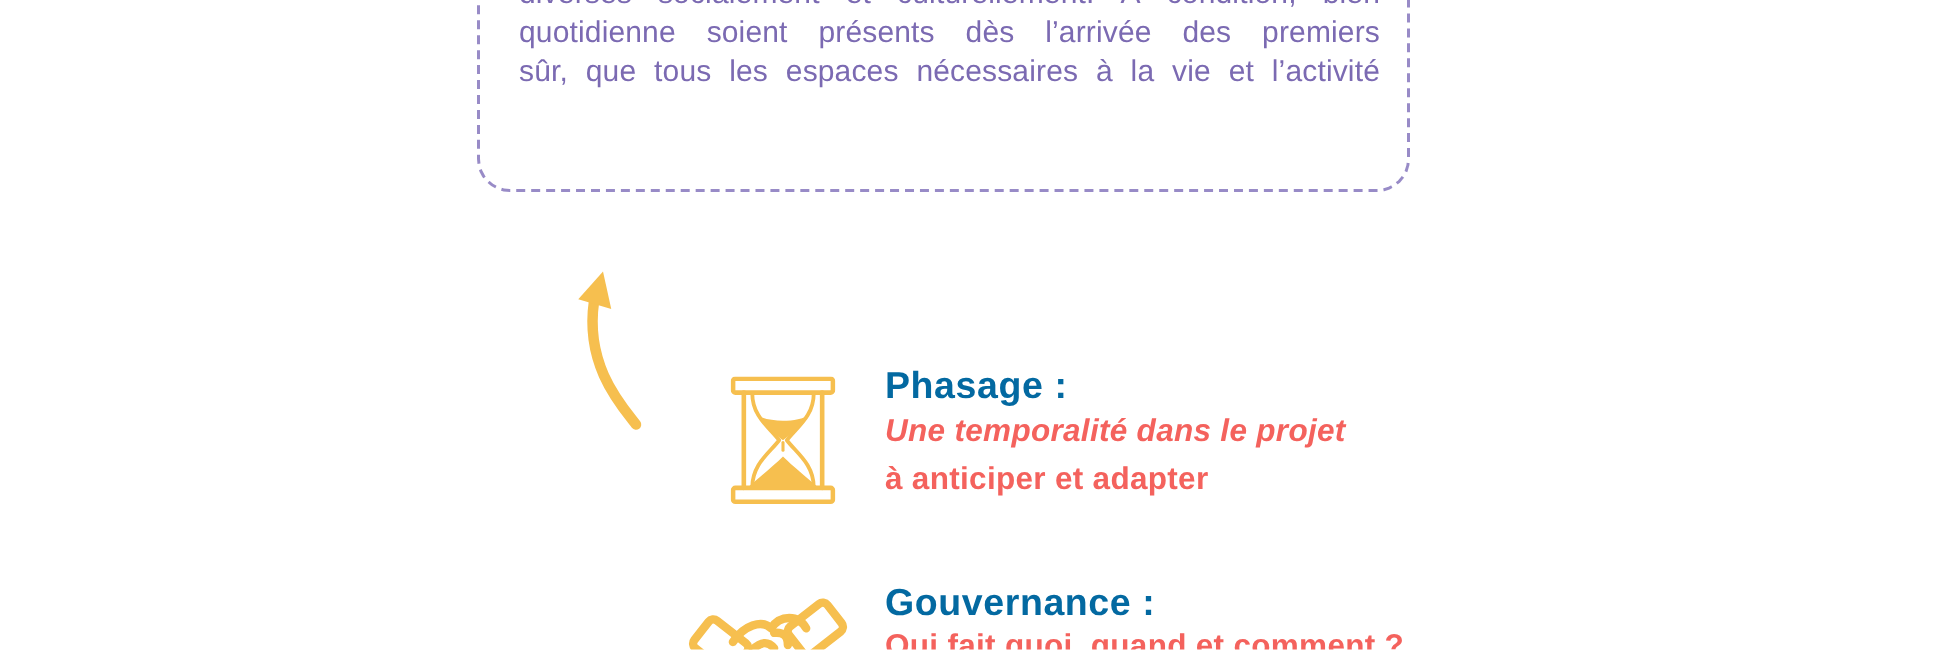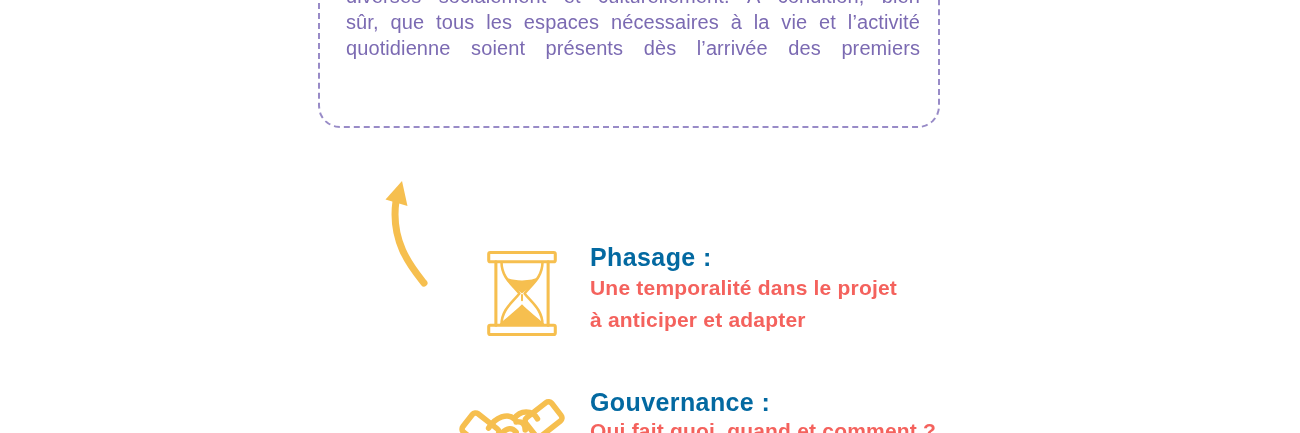--- a/index.html
+++ b/index.html
@@ -45,35 +45,35 @@
     position: absolute; left: 590px;
     color: #0369a1; font-size: 25px; font-weight: 700; letter-spacing: 0.4px;
     white-space: nowrap;
   }
   .section-line {
     position: absolute; left: 590px;
     color: #f4625d; font-size: 21px; font-weight: 700; letter-spacing: 0.2px;
     white-space: nowrap;
   }
   #phasage-title { top: 243px; }
-  #phasage-line1 { top: 276px; }
+  #phasage-line1 { top: 276px; font-style: italic; }
   #phasage-line2 { top: 308px; }
   #gouvernance-title { top: 388px; }
   #gouvernance-line1 { top: 419px; }
 </style>
 </head>
 <body>
 
 <div class="stage">
 
   <div class="quote-box"></div>
   <div class="quote-text">
     <div class="qline">diverses socialement et culturellement. À condition, bien</div>
+    <div class="qline">quotidienne soient présents dès l’arrivée des premiers</div>
     <div class="qline">sûr, que tous les espaces nécessaires à la vie et l’activité</div>
-    <div class="qline">quotidienne soient présents dès l’arrivée des premiers</div>
   </div>
 
   <div class="arrow-wrap">
     <svg width="50" height="112" viewBox="0 0 50 112" xmlns="http://www.w3.org/2000/svg">
       <path d="M 42 106 C 31 92, 8 66, 14 24" fill="none" stroke="#f6bf4f" stroke-width="7" stroke-linecap="round"></path>
       <polygon points="20,4 25.5,29 3.5,22.5" fill="#f6bf4f"></polygon>
     </svg>
   </div>
 
   <div class="hourglass-wrap">

